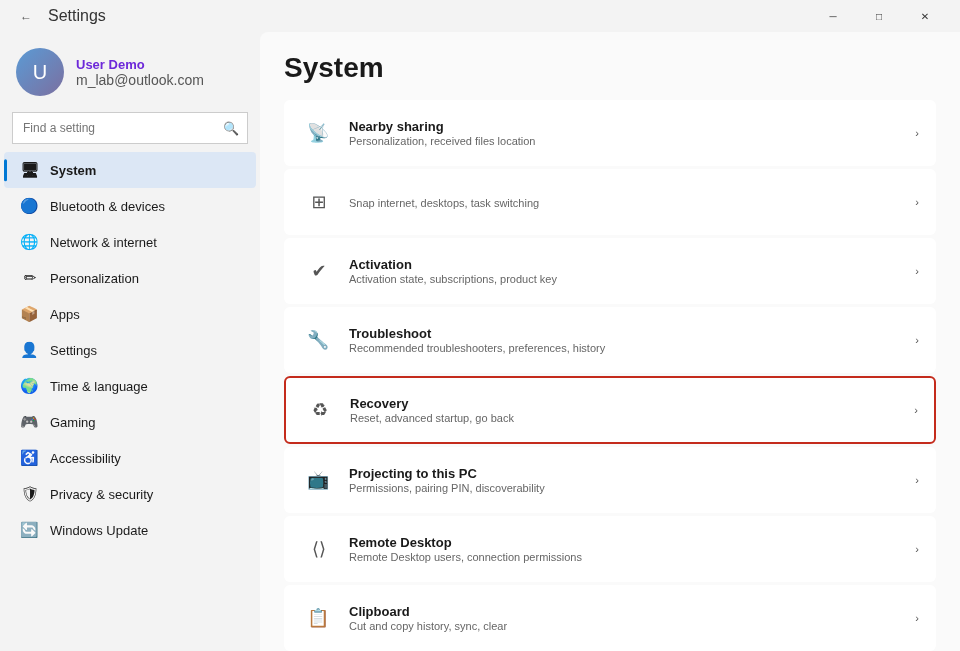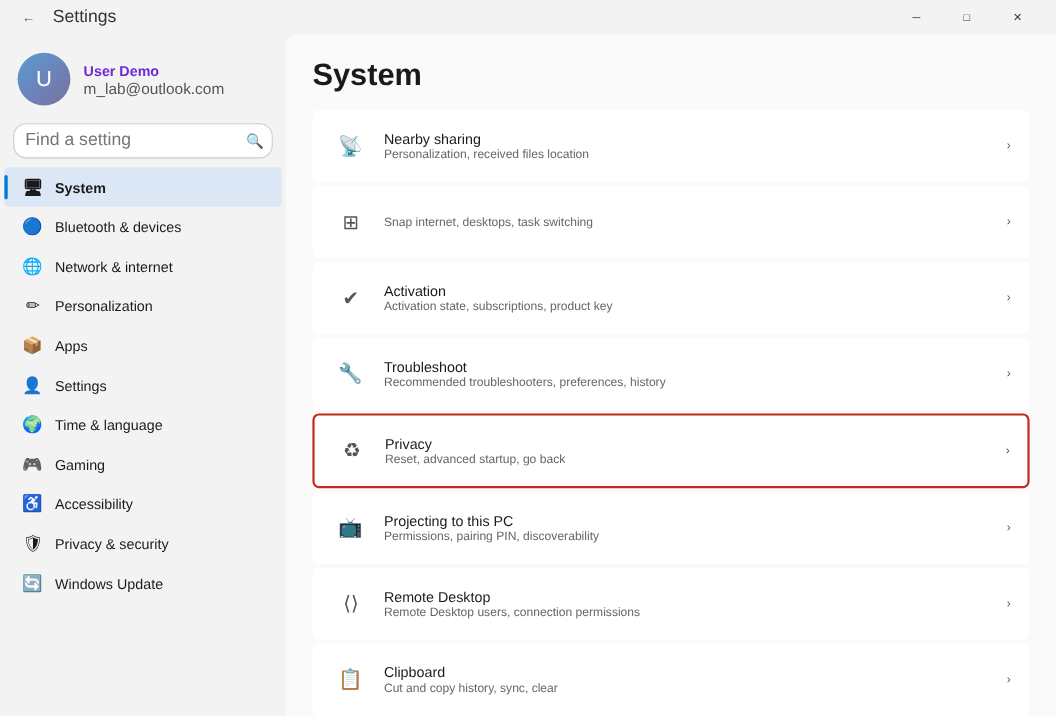--- a/index.html
+++ b/index.html
@@ -112,23 +112,23 @@
     }
 
     .search-box {
       margin: 4px 12px 8px 12px;
       position: relative;
     }
     .search-box input {
       width: 100%;
       height: 32px;
       border: 1px solid #ccc;
-      border-radius: 12px;
+      border-radius: 0;
       padding: 0 32px 0 10px;
-      font-size: 16px;
+      font-size: 12px;
       background: white;
       outline: none;
     }
     .search-icon-wrap {
       position: absolute;
       right: 8px;
       top: 50%;
       transform: translateY(-50%);
       color: #555;
       font-size: 13px;
@@ -218,21 +218,21 @@
       font-size: 18px;
       color: #555;
       margin-right: 12px;
     }
 
     .setting-text {
       flex: 1;
     }
     .setting-name {
       font-size: 13px;
-      font-weight: 400;
+      font-weight: 700;
       color: #1a1a1a;
     }
     .setting-desc {
       font-size: 11px;
       color: #666;
       margin-top: 1px;
     }
 
     .chevron {
       color: #555;
@@ -354,21 +354,21 @@
     <div class="setting-icon">🔧</div>
     <div class="setting-text">
       <div class="setting-name">Troubleshoot</div>
       <div class="setting-desc">Recommended troubleshooters, preferences, history</div>
     </div>
     <span class="chevron">›</span>
   </div>
         <div class="setting-item highlighted">
     <div class="setting-icon">♻</div>
     <div class="setting-text">
-      <div class="setting-name">Privacy</div>
+      <div class="setting-name">Recovery</div>
       <div class="setting-desc">Reset, advanced startup, go back</div>
     </div>
     <span class="chevron">›</span>
   </div>
         <div class="setting-item">
     <div class="setting-icon">📺</div>
     <div class="setting-text">
       <div class="setting-name">Projecting to this PC</div>
       <div class="setting-desc">Permissions, pairing PIN, discoverability</div>
     </div>

